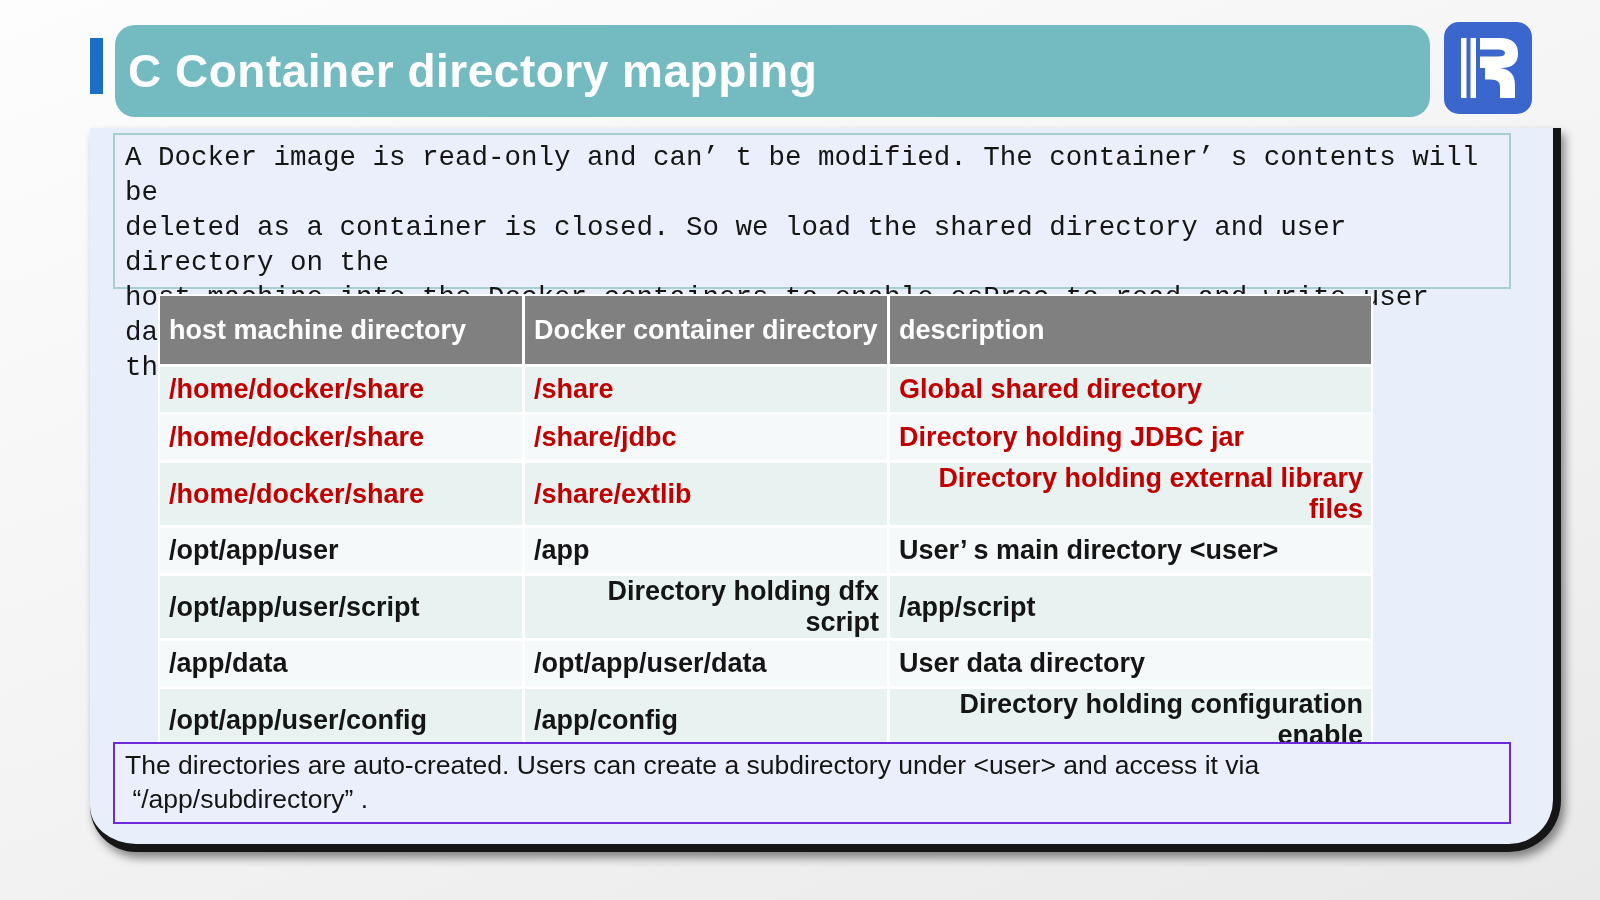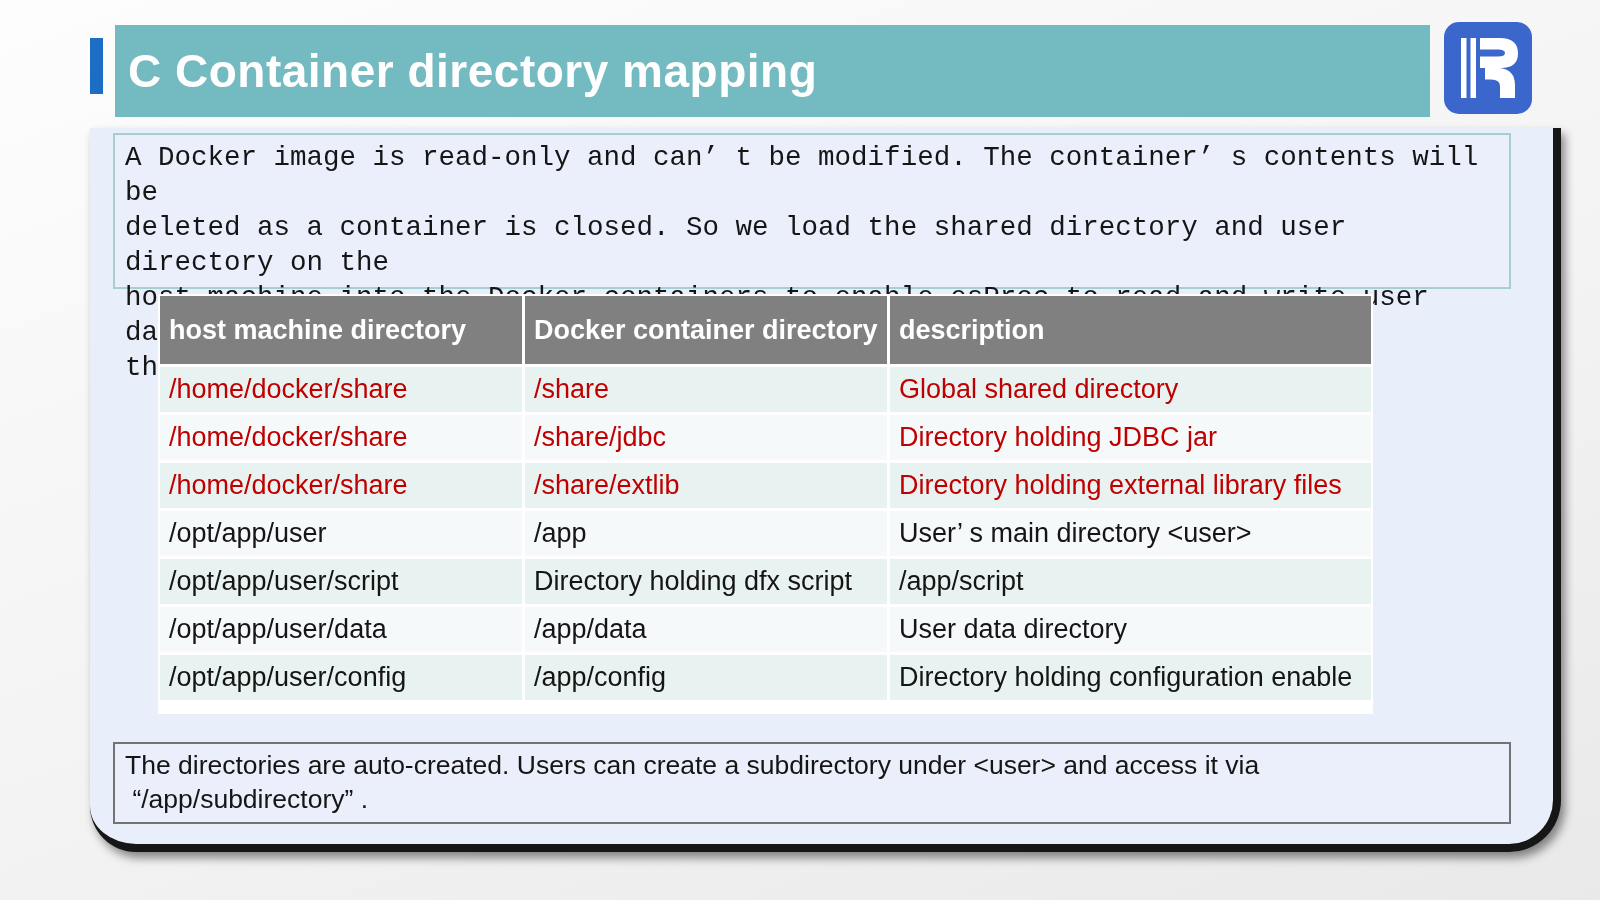--- a/index.html
+++ b/index.html
@@ -8,21 +8,21 @@
     font-family:"Liberation Sans",sans-serif;
     background:linear-gradient(160deg,#fdfdfd 0%,#f3f3f3 55%,#e9e9e9 100%);
     position:relative;
   }
   .accent-bar{
     position:absolute;left:90px;top:38px;width:13px;height:56px;
     background:#1c6ec5;
   }
   .title-bar{
     position:absolute;left:115px;top:25px;width:1315px;height:92px;
-    background:#74bac1;display:flex;align-items:center;
+    background:#74bac1;display:flex;align-items:center;border-radius:20px;
   }
   .title-bar span{
     color:#ffffff;font-size:46px;font-weight:bold;padding-left:13px;
     letter-spacing:0.5px;white-space:nowrap;
   }
   .logo{
     position:absolute;left:1444px;top:22px;width:88px;height:92px;
   }
   .card{
     position:absolute;left:90px;top:128px;width:1463px;height:716px;
@@ -51,30 +51,30 @@
   .trow:last-child{margin-bottom:12px;}
   .hcell{
     background:#808080;color:#ffffff;font-weight:bold;
     font-size:27px;line-height:31px;
     min-height:68px;display:flex;align-items:center;
     padding:0 8px 0 9px;box-sizing:border-box;
   }
   .cell{
     font-size:27px;line-height:31px;color:#151515;
     display:flex;align-items:center;
-    padding:0 8px 0 9px;box-sizing:border-box;
+    padding:0 8px 0 9px;box-sizing:border-box;font-weight:bold;
   }
   .trow .c1,.trow .c2{min-height:45px;}
   .trow .c3{min-height:45px;}
   .trow:nth-child(odd) .cell{background:#e8f2f0;}
   .trow:nth-child(even) .cell{background:#f5f9fa;}
   .trow.red .cell{color:#c00000;}
   .note-box{
     position:absolute;left:23px;top:614px;width:1374px;height:70px;
-    background:#eaeffb;border:2px solid #737373;
+    background:#eaeffb;border:2px solid #6d28d9;
     padding:4px 10px;
     font-size:26.5px;line-height:34px;color:#151515;
     white-space:pre-wrap;
   }
 </style>
 </head>
 <body>
 
 <div class="accent-bar"></div>
 
@@ -125,22 +125,22 @@
           <div class="cell c1">/opt/app/user</div>
           <div class="cell c2">/app</div>
           <div class="cell c3">User’ s main directory &lt;user&gt;</div>
         </div>
         <div class="trow">
           <div class="cell c1">/opt/app/user/script</div>
           <div class="cell c3">Directory holding dfx script</div>
           <div class="cell c2">/app/script</div>
         </div>
         <div class="trow">
+          <div class="cell c2">/app/data</div>
           <div class="cell c1">/opt/app/user/data</div>
-          <div class="cell c2">/app/data</div>
           <div class="cell c3">User data directory</div>
         </div>
         <div class="trow">
           <div class="cell c1">/opt/app/user/config</div>
           <div class="cell c2">/app/config</div>
           <div class="cell c3">Directory holding configuration enable</div>
         </div>
       </div>
   </div>
 

